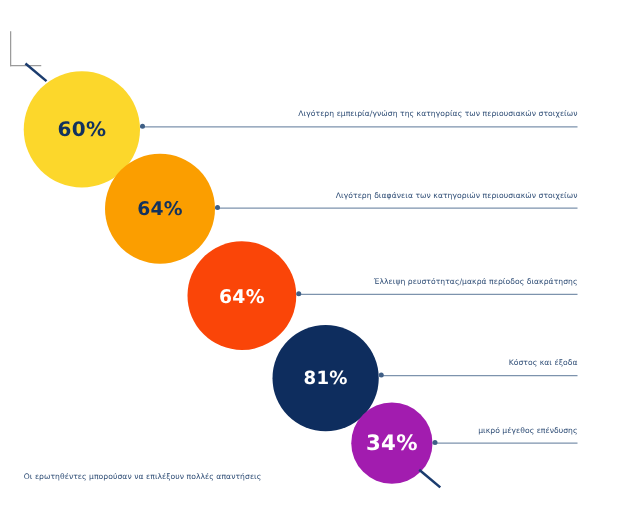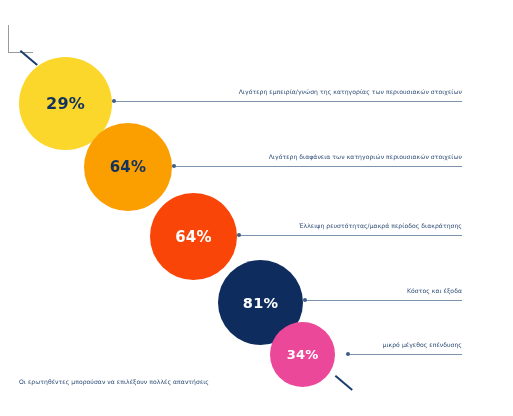--- a/index.html
+++ b/index.html
@@ -89,21 +89,21 @@
 </head>
 <body>
 
 <div id="infographic">
 
   <div class="crop-bracket"></div>
 
   <div class="tick-line" style="left:21px; top:50px; width:22px; transform: rotate(40deg);"></div>
 
   <div class="bubble" style="left:19px; top:57px; width:93px; height:93px; background:#FCD72B; color:#12325e; font-size:16px;">
-    <span class="bubble-value">29%</span>
+    <span class="bubble-value">60%</span>
   </div>
   <div class="leader" style="left:112px; top:101px; width:350px;"></div>
   <div class="leader-dot" style="left:112px; top:99px;"></div>
   <div class="callout-label" style="left:162px; top:89px; width:300px;">Λιγότερη εμπειρία/γνώση της κατηγορίας των περιουσιακών στοιχείων</div>
 
   <div class="bubble" style="left:84px; top:123px; width:88px; height:88px; background:#FB9E00; color:#12325e; font-size:15px;">
     <span class="bubble-value">64%</span>
   </div>
   <div class="leader" style="left:172px; top:166px; width:290px;"></div>
   <div class="leader-dot" style="left:172px; top:164px;"></div>
@@ -116,21 +116,21 @@
   <div class="leader-dot" style="left:237px; top:233px;"></div>
   <div class="callout-label" style="left:262px; top:223px; width:200px;">Έλλειψη ρευστότητας/μακρά περίοδος διακράτησης</div>
 
   <div class="bubble" style="left:218px; top:260px; width:85px; height:85px; background:#0E2D5E; color:#ffffff; font-size:14.5px;">
     <span class="bubble-value">81%</span>
   </div>
   <div class="leader" style="left:303px; top:300px; width:159px;"></div>
   <div class="leader-dot" style="left:303px; top:298px;"></div>
   <div class="callout-label" style="left:312px; top:288px; width:150px;">Κόστος και έξοδα</div>
 
-  <div class="bubble" style="left:270px; top:322px; width:65px; height:65px; background:#ec4899; color:#ffffff; font-size:13px;">
+  <div class="bubble" style="left:281px; top:322px; width:65px; height:65px; background:#a21caf; color:#ffffff; font-size:17px;">
     <span class="bubble-value">34%</span>
   </div>
   <div class="leader" style="left:346px; top:354px; width:116px;"></div>
   <div class="leader-dot" style="left:346px; top:352px;"></div>
   <div class="callout-label" style="left:352px; top:342px; width:110px;">μικρό μέγεθος επένδυσης</div>
 
   <div class="tick-line" style="left:336px; top:375px; width:22px; transform: rotate(40deg);"></div>
 
   <div class="footnote">Οι ερωτηθέντες μπορούσαν να επιλέξουν πολλές απαντήσεις</div>
 

